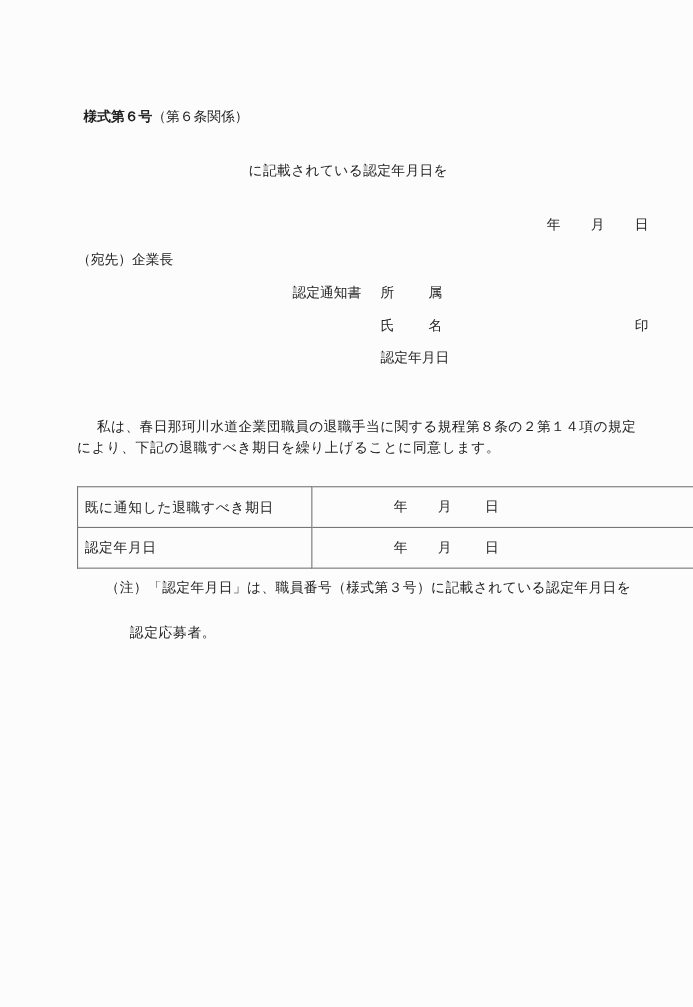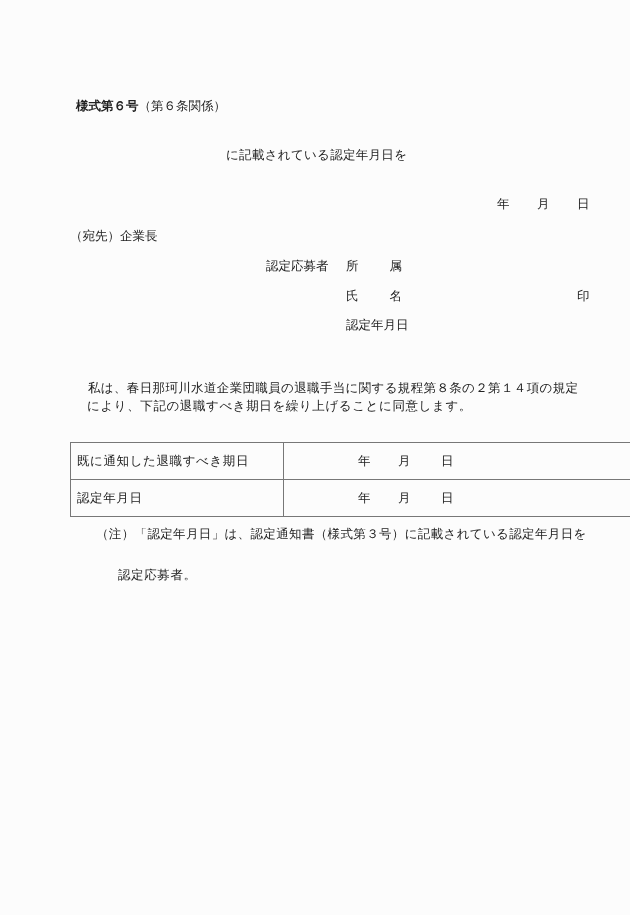--- a/index.html
+++ b/index.html
@@ -32,21 +32,21 @@
 
     .applicant-label { left: 266px; top: 259px; }
     .field-label { left: 346px; }
     .field-label.spread { width: 56px; display: flex; justify-content: space-between; }
     .row1 { top: 259px; }
     .row2 { top: 289px; }
     .row3 { top: 318px; }
     .seal { left: 577px; top: 289px; }
 
     .para-line1 { left: 88px; top: 381px; letter-spacing: 0.35px; }
-    .para-line2 { left: 87px; top: 400px; letter-spacing: 0.6px; font-family: Liberation Mono, monospace; }
+    .para-line2 { left: 70px; top: 400px; letter-spacing: 0.6px; }
 
     table.info {
       position: absolute;
       left: 70px;
       top: 442px;
       width: 570px;
       border-collapse: collapse;
     }
     table.info td {
       border: 1px solid #777;
@@ -82,21 +82,21 @@
 </div>
 
 <div class="abs doc-title">に記載されている認定年月日を</div>
 
 <div class="abs date-mark d-year">年</div>
 <div class="abs date-mark d-month">月</div>
 <div class="abs date-mark d-day">日</div>
 
 <div class="abs addressee">（宛先）企業長</div>
 
-<div class="abs applicant-label">認定応募者</div>
+<div class="abs applicant-label">認定通知書</div>
 
 <div class="abs field-label spread row1">
   <span>所</span>
   <span>属</span>
 </div>
 <div class="abs field-label spread row2">
   <span>氏</span>
   <span>名</span>
 </div>
 <div class="abs seal">印</div>
@@ -119,14 +119,14 @@
     <td class="label-cell">認定年月日</td>
     <td class="date-cell">
       <span class="cell-date c-year">年</span>
       <span class="cell-date c-month">月</span>
       <span class="cell-date c-day">日</span>
     </td>
   </tr>
 </tbody>
   </table>
 
-<div class="abs note-line1">（注）「認定年月日」は、認定通知書（様式第３号）に記載されている認定年月日を</div>
+<div class="abs note-line1">（注）「認定年月日」は、職員番号（様式第３号）に記載されている認定年月日を</div>
 <div class="abs note-line2">認定応募者。</div>
 
 </body></html>

